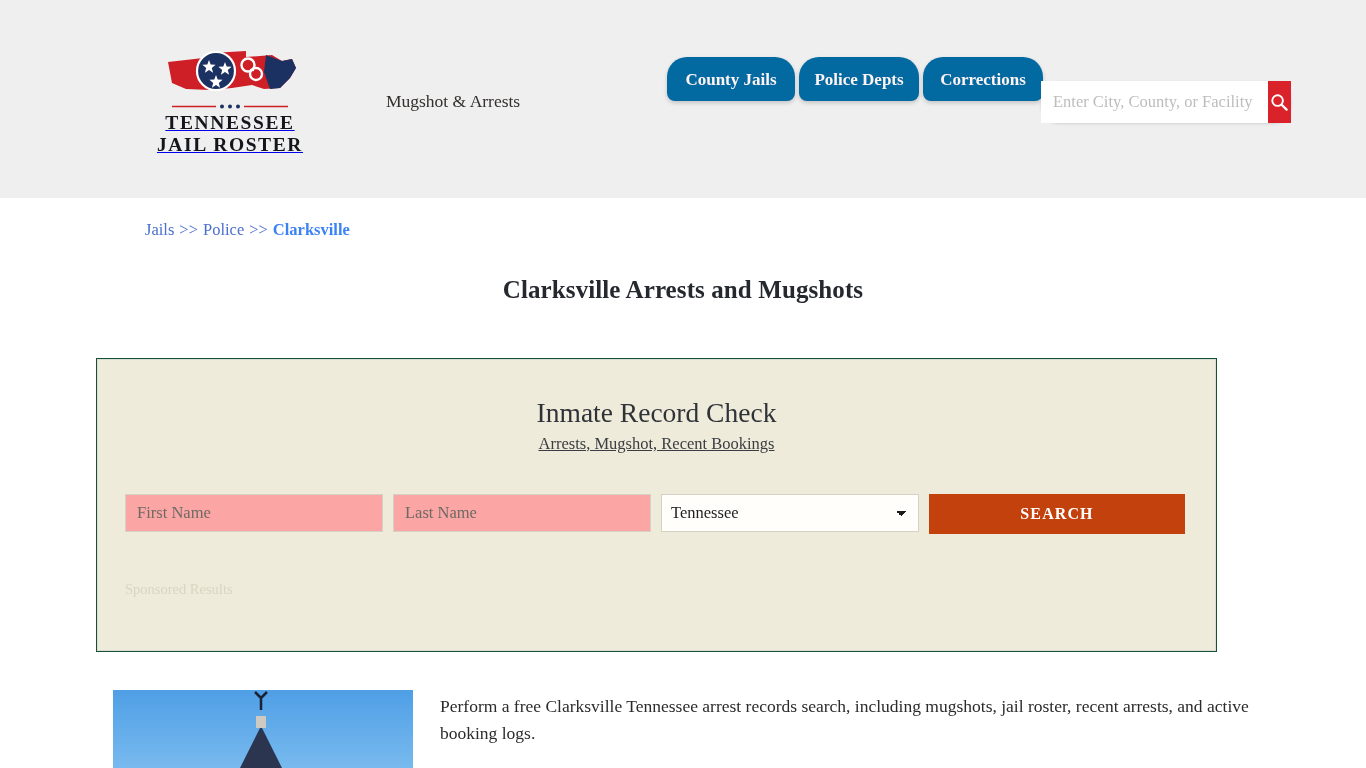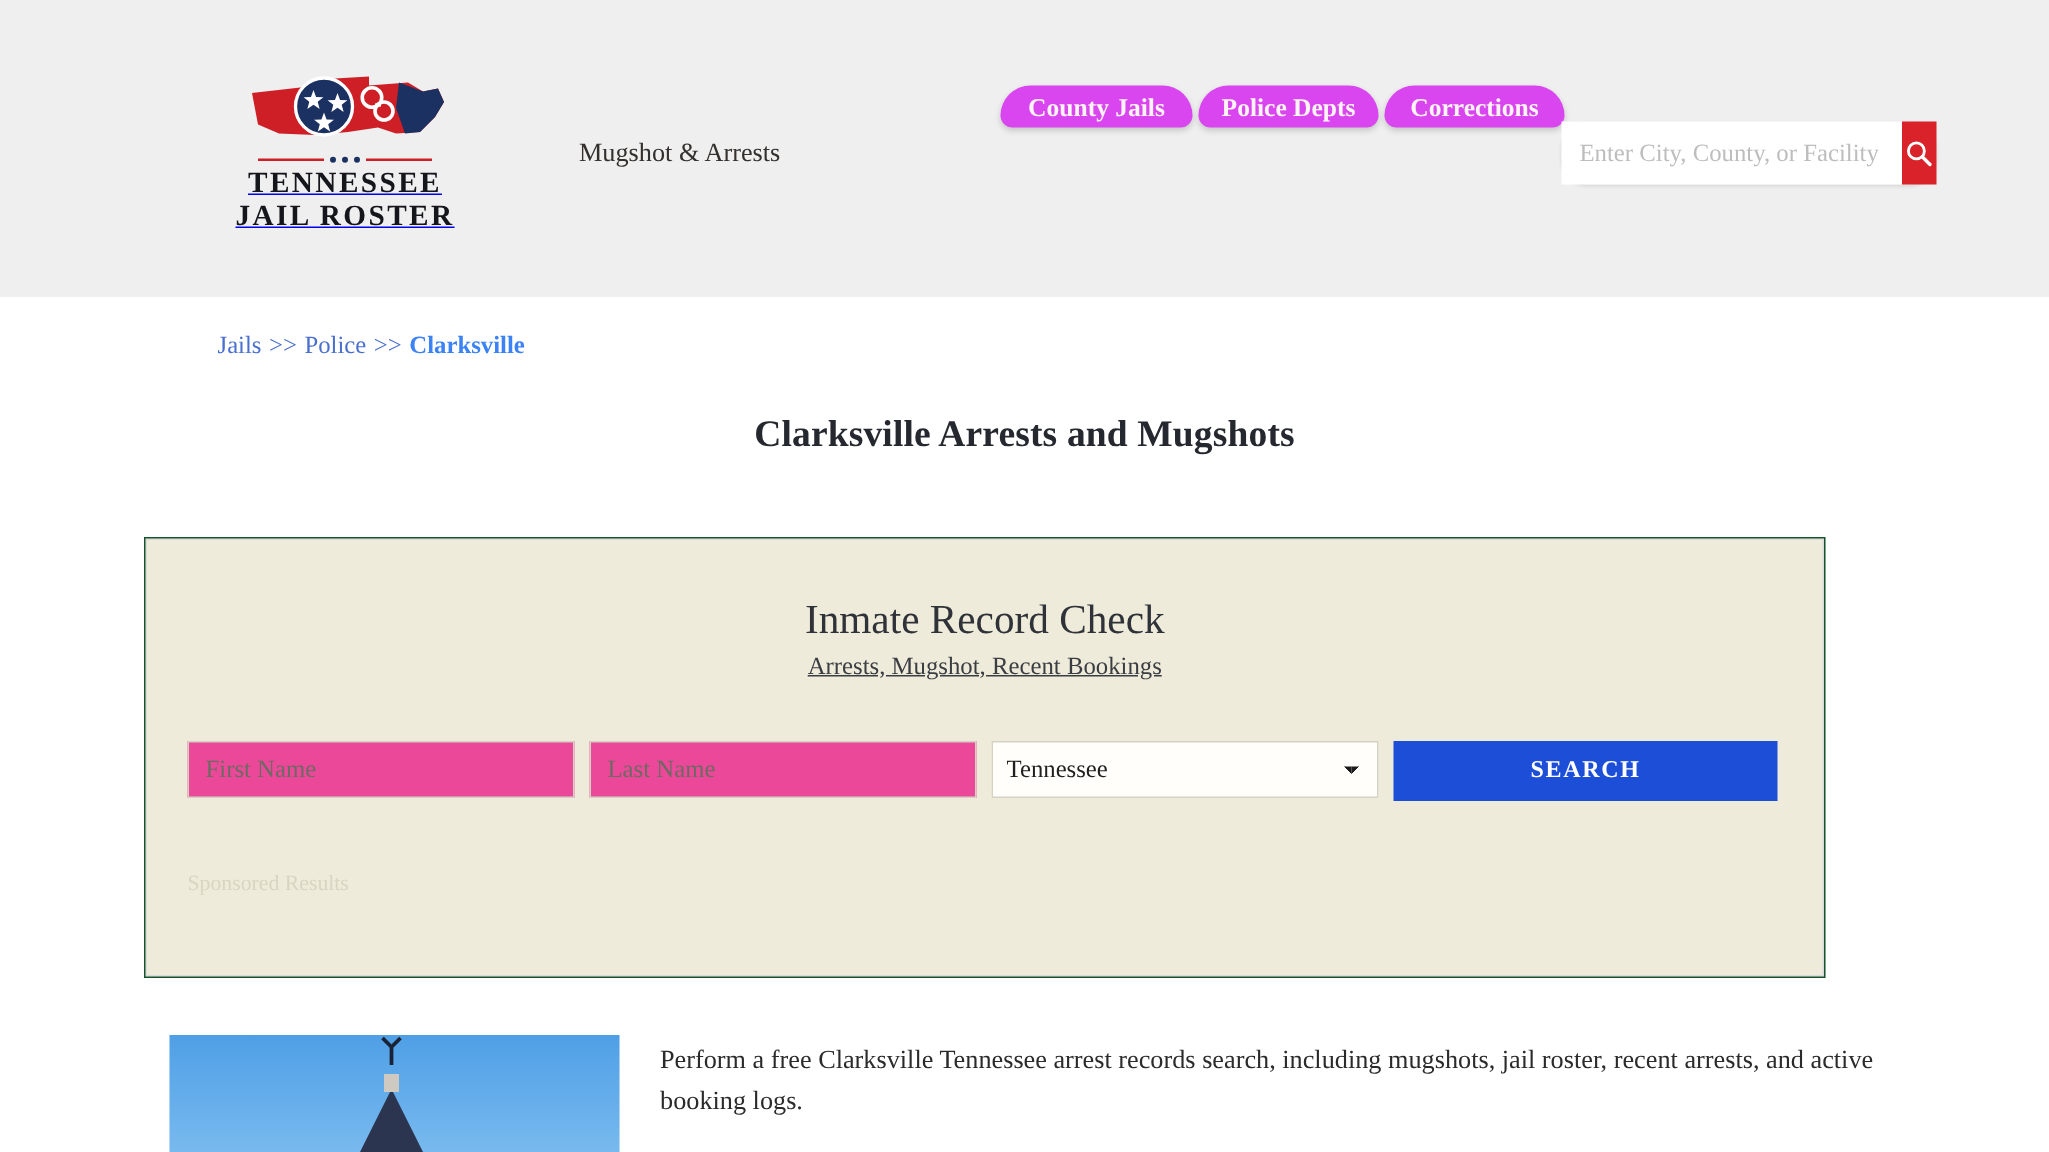--- a/index.html
+++ b/index.html
@@ -66,31 +66,31 @@
   
   .nav-row {
     position: absolute;
     left: 411px;
     top: 7px;
     width: 390px;
     height: 140px;
   }
   .nav-btn {
     position: absolute;
-    background: #d946ef;
+    background: #0369a1;
     color: #fdf4f3;
     font-size: 17px;
     font-weight: bold;
     line-height: 1;
     border: none;
     cursor: pointer;
     border-radius: 20px 20px 8px 8px;
     box-shadow: 0 2px 4px rgba(0,0,0,0.18);
     padding: 0 18px;
-    height: 28px;
+    height: 44px;
     font-family: "Liberation Serif", "DejaVu Serif", serif;
     white-space: nowrap;
     display: flex;
     align-items: center;
     justify-content: center;
   }
   .nav-btn.county   { left: 143px; top: 50px; width: 128px; }
   .nav-btn.police   { left: 275px; top: 50px; width: 120px; }
   .nav-btn.correct  { left: 399px; top: 50px; width: 120px; }
   .nav-btn.inmate   { left: 368px; top: 94px; width: 152px; }
@@ -183,21 +183,21 @@
   }
   .card-form {
     display: flex;
     gap: 10px;
     margin: 40px 28px 0 28px;
   }
   .card-form input[type=text] {
     width: 258px;
     height: 38px;
     border: 1px solid #d5d2c4;
-    background: #ec4899;
+    background: #fca5a5;
     padding: 0 11px;
     font-size: 16.5px;
     font-family: "Liberation Serif", "DejaVu Serif", serif;
     color: #333;
     outline: none;
   }
   .card-form input[type=text]::placeholder { color: #6d6a64; }
   .card-form select {
     width: 258px;
     height: 38px;
@@ -215,21 +215,21 @@
       linear-gradient(135deg, #1b1b1b 50%, transparent 50%);
     background-position:
       calc(100% - 17px) calc(50% + 1px),
       calc(100% - 12px) calc(50% + 1px);
     background-size: 5px 5px, 5px 5px;
     background-repeat: no-repeat;
   }
   .card-search-btn {
     width: 256px;
     height: 40px;
-    background: #1d4ed8;
+    background: #c2410c;
     color: #ffffff;
     border: none;
     cursor: pointer;
     font-size: 16px;
     font-weight: bold;
     letter-spacing: 1.1px;
     font-family: "Liberation Serif", "DejaVu Serif", serif;
   }
   .sponsored-label {
     margin: 47px 0 0 28px;

